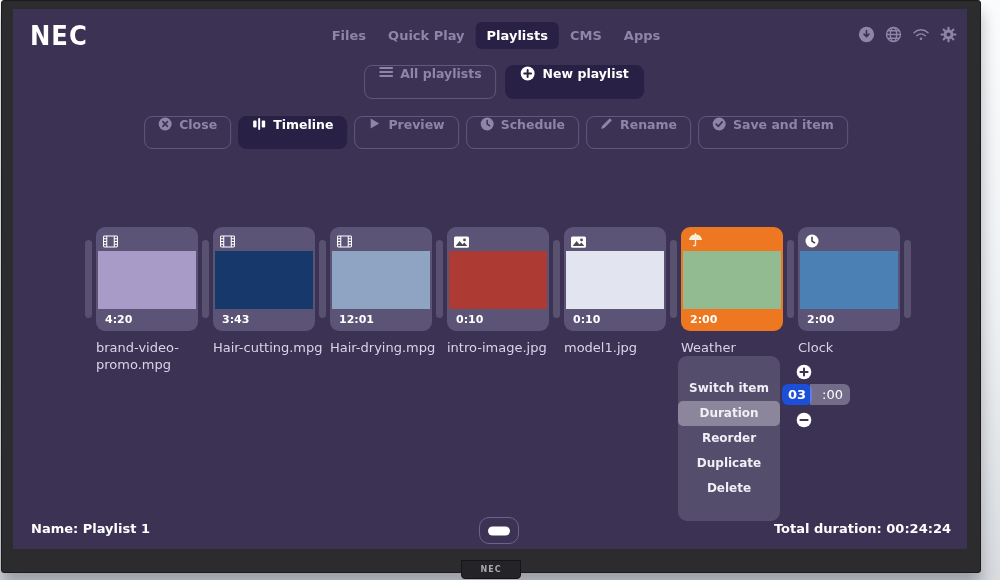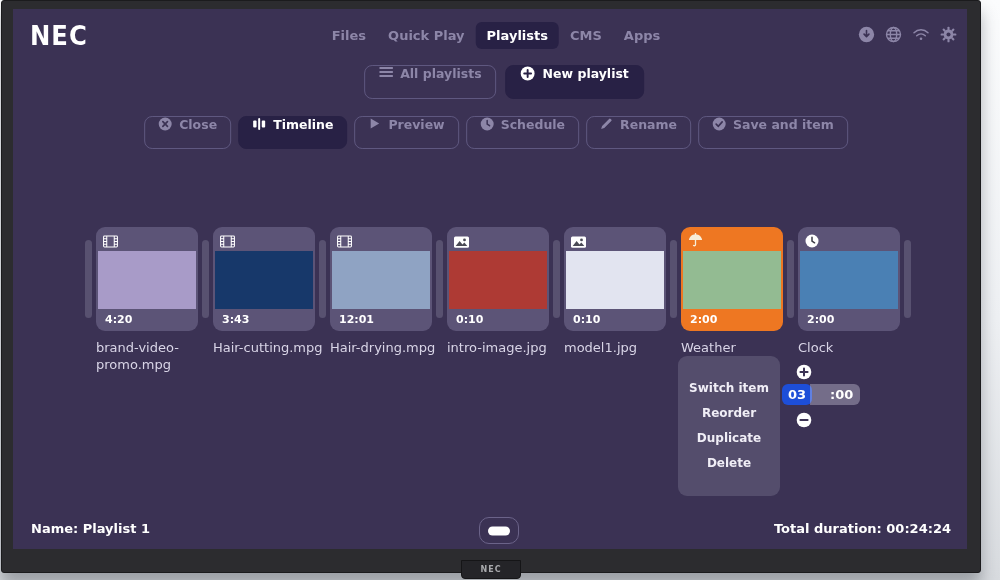--- a/index.html
+++ b/index.html
@@ -43,21 +43,21 @@
   
   .menu{position:absolute;left:665px;top:347px;width:102px;background:#544d6c;border-radius:9px;padding:20px 0}
   .menu-item{height:25px;line-height:25px;text-align:center;color:#f0eef6;font-size:12px;font-weight:bold;border-radius:5px}
   .menu-item.hl{background:rgba(255,255,255,.32)}
   .stepper{position:absolute;left:776px;top:355px;width:60px}
   .step-btn{position:absolute;left:7px}
   .step-plus{top:0}
   .step-minus{top:48px}
   .durchip{position:absolute;left:-7px;top:20px;display:flex;align-items:center}
   .durchip .seg-a{background:#1d4ed8;color:#fff;font-size:13px;font-weight:bold;padding:3px 6px;border-radius:6px}
-  .durchip .seg-b{background:rgba(235,232,245,.33);color:#fff;font-size:13px;font-weight:bold;padding:3px 7px 3px 20px;
+  .durchip .seg-b{background:rgba(235,232,245,.33);color:#fff;font-size:13px;font-weight:normal;padding:3px 7px 3px 12px;
     border-radius:0 6px 6px 0;margin-left:-2px}
   
   .fname{position:absolute;left:18px;top:512px;color:#fff;font-size:13px;font-weight:bold}
   .ftotal{position:absolute;right:16px;top:512px;color:#fff;font-size:13px;font-weight:bold}
   .hide-btn{position:absolute;left:466px;top:508px;width:38px;height:25px;border:1.5px solid #6b6389;border-radius:10px}
   .hide-btn::after{content:"";position:absolute;left:50%;top:50%;transform:translate(-50%,-50%);
     width:22px;height:9px;background:#fff;border-radius:5px}
 </style>
 </head>
 <body>
@@ -304,20 +304,21 @@
           <div class="dur">2:00</div>
         </div>
         <div class="tname">Clock</div>
       </div>
 
       <div class="tdiv"></div>
     </div>
 
     <div class="menu">
       <div class="menu-item">Switch item</div>
+      <div class="menu-item hl">Duration</div>
       <div class="menu-item">Reorder</div>
       <div class="menu-item">Duplicate</div>
       <div class="menu-item">Delete</div>
     </div>
 
     <div class="stepper">
       <span class="step-btn step-plus">
         <svg width="16" height="16" viewBox="0 0 16 16">
             <circle cx="8" cy="8" r="7.3" fill="#fff"></circle>
             <path d="M8 4.4 V11.6 M4.4 8 H11.6" stroke="#3b3254" stroke-width="2" stroke-linecap="round"></path>

